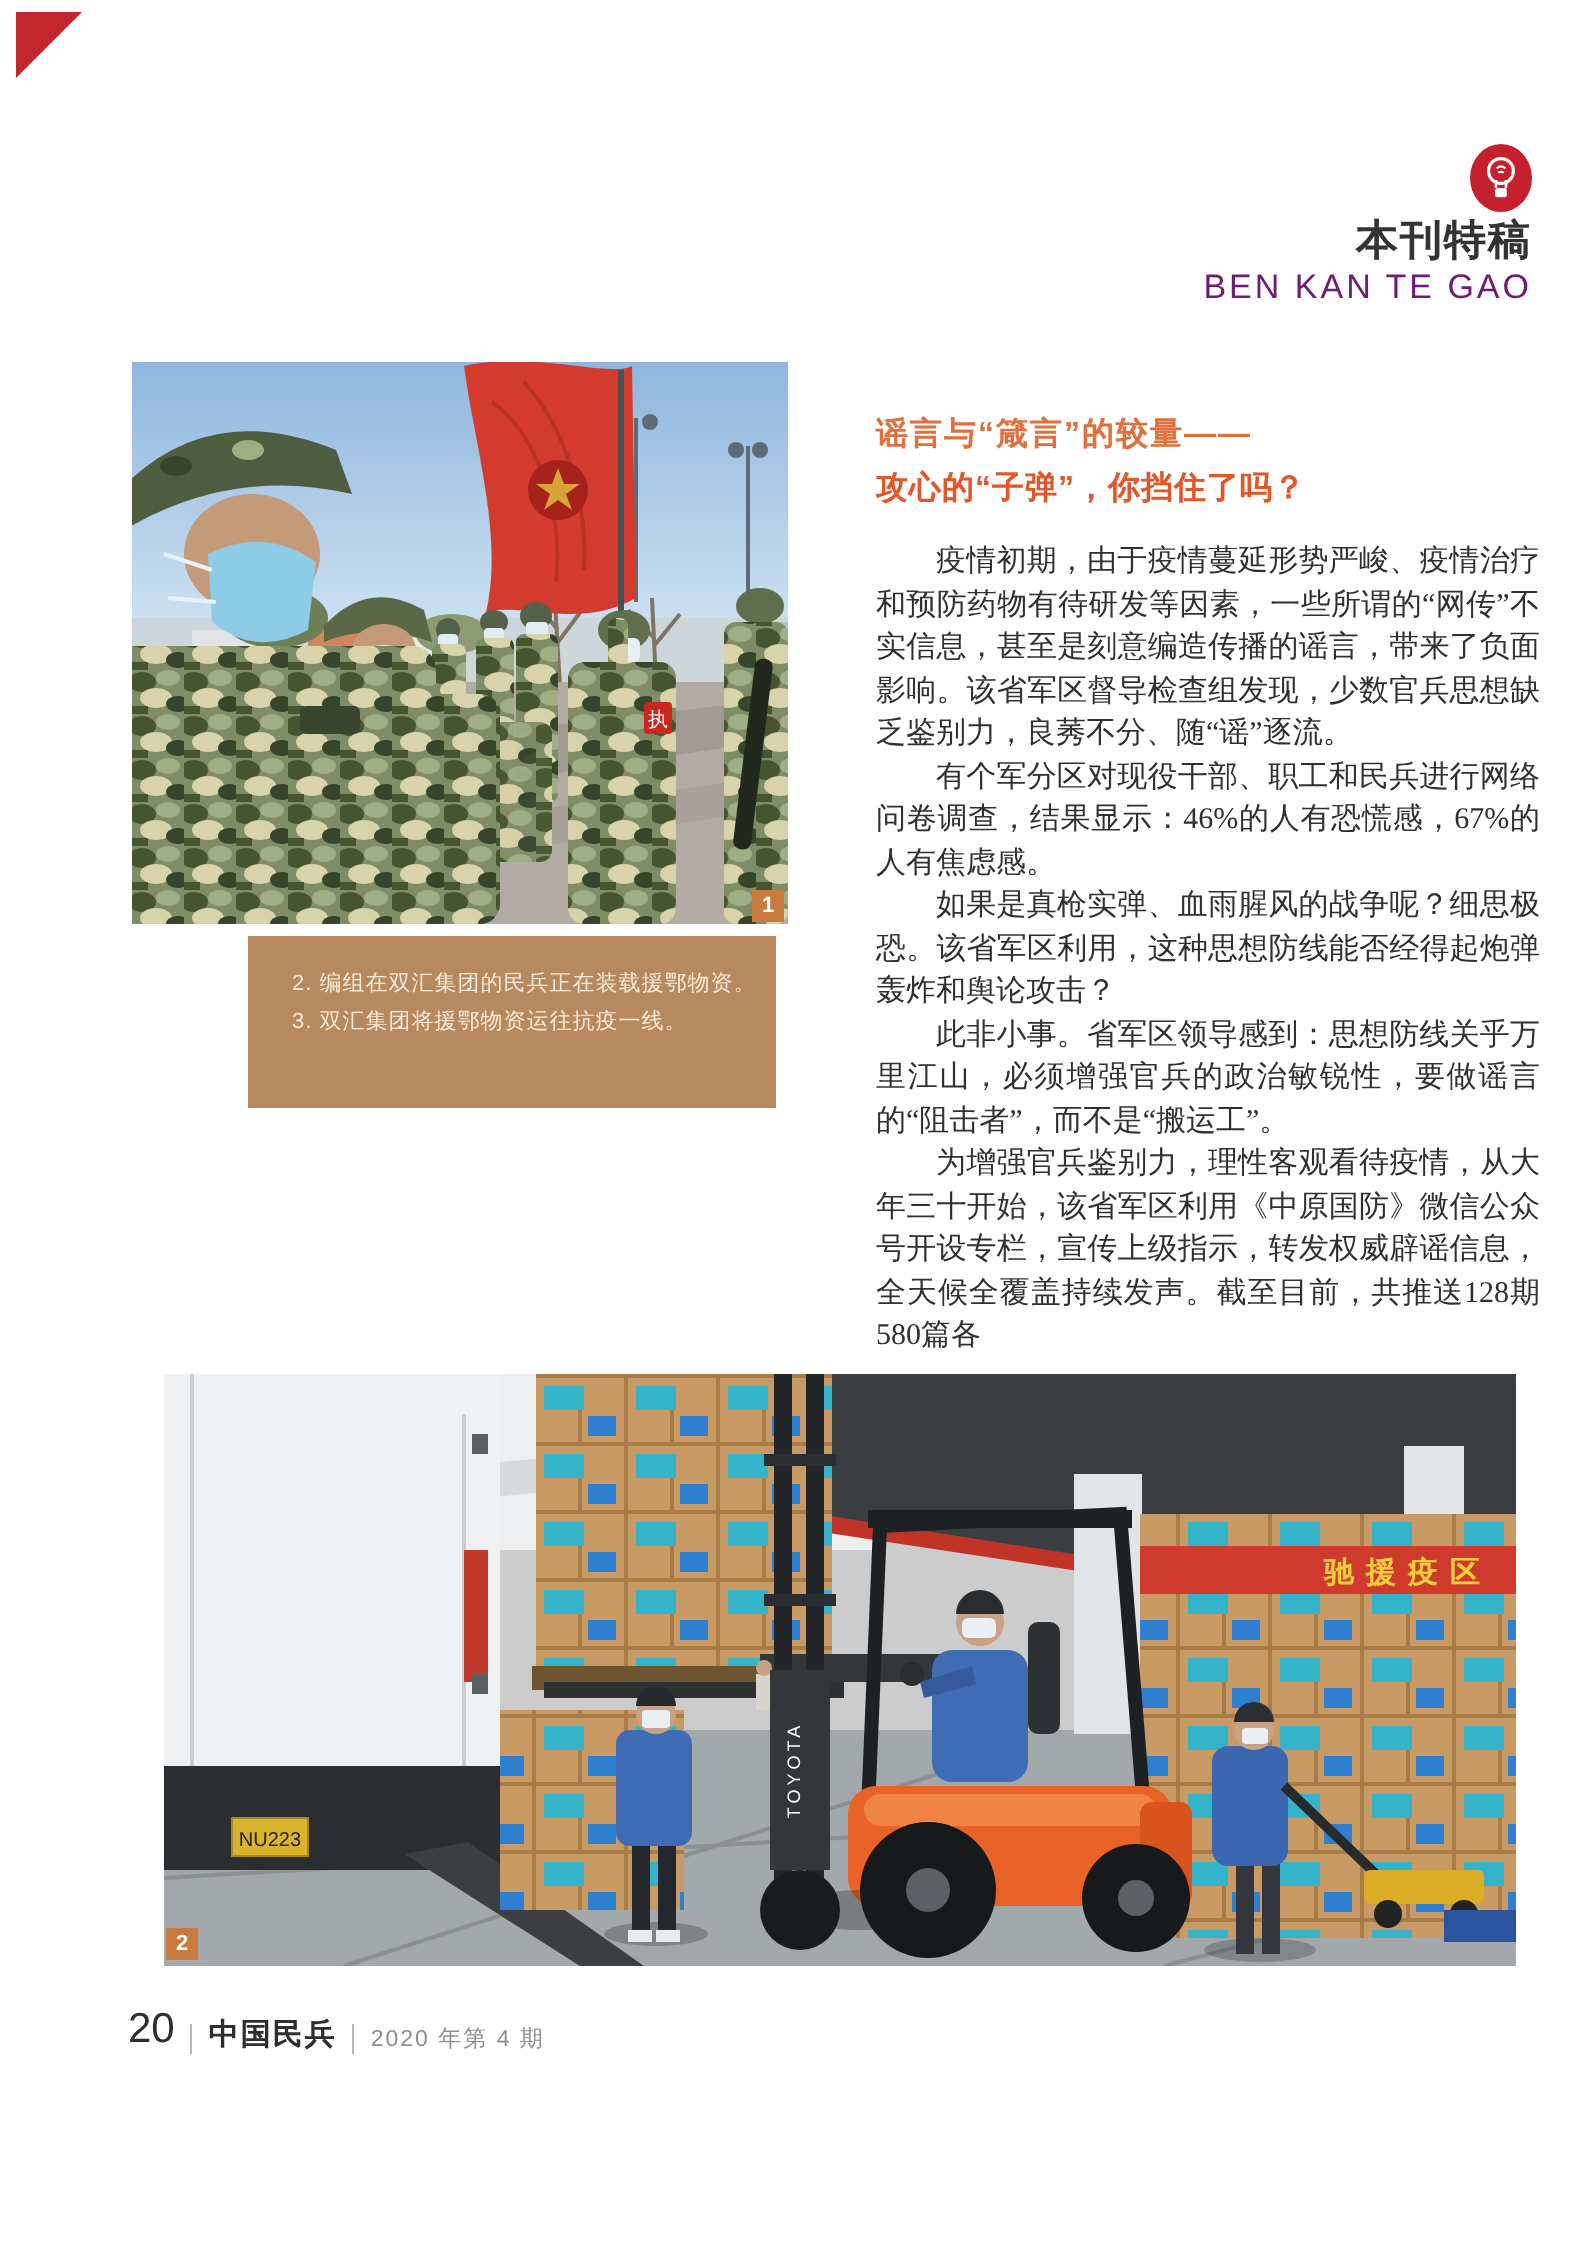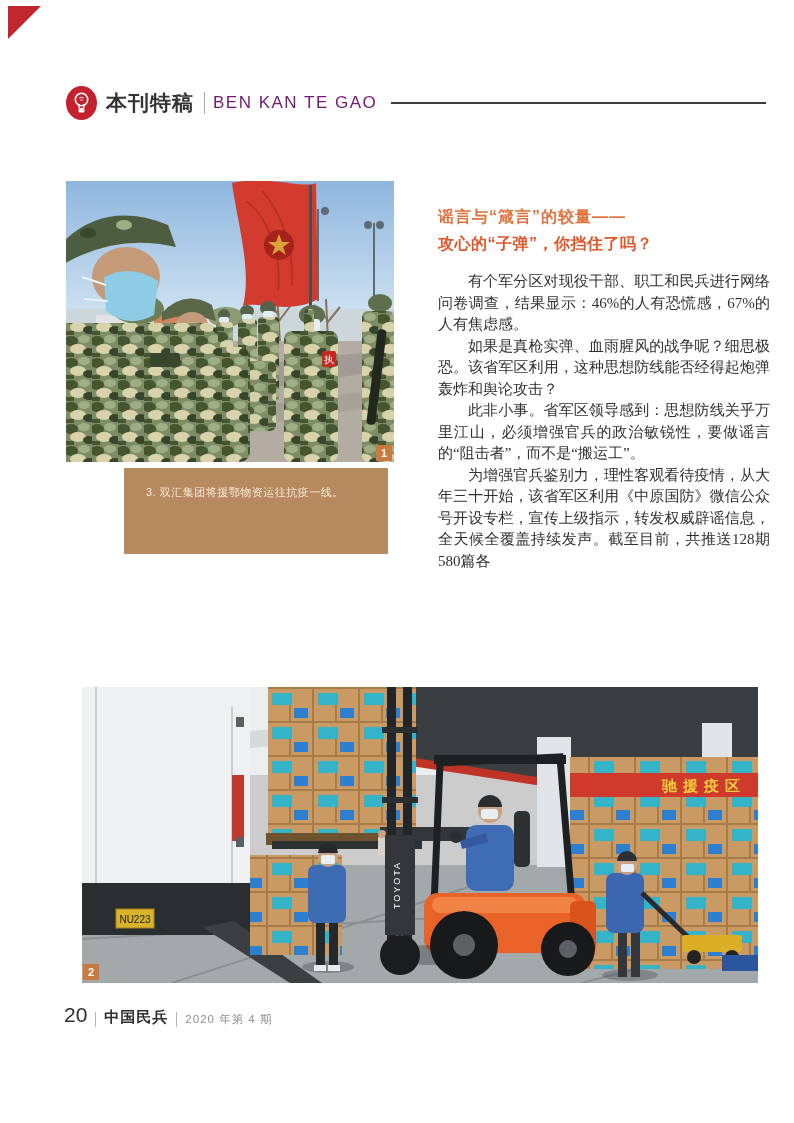--- a/index.html
+++ b/index.html
@@ -5,22 +5,22 @@
   * { margin:0; padding:0; box-sizing:border-box; }
   html,body { background:#ffffff; }
   body { font-family:"Liberation Sans","DejaVu Sans",sans-serif; }
   .page { position:relative; width:794px; height:1123px; margin:0 auto; background:#fff; overflow:hidden; }
 
   
   .corner-tri { position:absolute; left:8px; top:6px; width:0; height:0;
     border-top:33px solid #c1272d; border-right:33px solid transparent; }
 
   
-  .header { position:absolute; left:66px; top:84px; width:700px; height:38px;
-    display:flex; align-items:center; }
+  .header { position:absolute; left:66px; top:72px; width:700px; height:38px;
+    display:flex; align-items:flex-end;flex-direction:column; }
   .header .bulb { width:31px; height:34px; border-radius:50%; background:#c5202e;
     display:flex; align-items:center; justify-content:center; flex:0 0 auto; }
   .header .bulb svg { display:block; }
   .header .cn-title { font-size:21px; font-weight:bold; color:#333; margin-left:9px; letter-spacing:1px; }
   .header .vbar { width:1px; height:22px; background:#aaa; margin:0 8px 0 10px; }
   .header .en-title { font-size:17px; color:#701a75; letter-spacing:1.5px; white-space:nowrap; }
   .header .rule { flex:1; height:2px; background:#3c3c3c; margin-left:14px; }
 
   
   .photo { position:absolute; overflow:hidden; background:#ccc; }
@@ -181,27 +181,29 @@
         <path d="M38,96 Q66,82 92,100 L88,134 Q62,148 40,130 Z" fill="#8ecbe5"></path>
         <path d="M40,104 L16,96 M42,120 L18,118" stroke="#e9f3f8" stroke-width="2"></path>
         <rect x="-12" y="142" width="164" height="139" rx="12" fill="url(#camo)"></rect>
         <rect x="84" y="172" width="30" height="14" rx="3" fill="#39462e"></rect>
       </g>
     </svg>
     <div class="photo-badge">1</div>
   </div>
 
   <div class="caption-box">
+    <div class="cap-line">2. 编组在双汇集团的民兵正在装载援鄂物资。</div>
     <div class="cap-line">3. 双汇集团将援鄂物资运往抗疫一线。</div>
   </div>
 
   <div class="article">
     <div class="h1">谣言与“箴言”的较量——</div>
     <div class="h2">攻心的“子弹”，你挡住了吗？</div>
     <div class="body">
+      <p>疫情初期，由于疫情蔓延形势严峻、疫情治疗和预防药物有待研发等因素，一些所谓的“网传”不实信息，甚至是刻意编造传播的谣言，带来了负面影响。该省军区督导检查组发现，少数官兵思想缺乏鉴别力，良莠不分、随“谣”逐流。</p>
       <p>有个军分区对现役干部、职工和民兵进行网络问卷调查，结果显示：46%的人有恐慌感，67%的人有焦虑感。</p>
       <p>如果是真枪实弹、血雨腥风的战争呢？细思极恐。该省军区利用，这种思想防线能否经得起炮弹轰炸和舆论攻击？</p>
       <p>此非小事。省军区领导感到：思想防线关乎万里江山，必须增强官兵的政治敏锐性，要做谣言的“阻击者”，而不是“搬运工”。</p>
       <p>为增强官兵鉴别力，理性客观看待疫情，从大年三十开始，该省军区利用《中原国防》微信公众号开设专栏，宣传上级指示，转发权威辟谣信息，全天候全覆盖持续发声。截至目前，共推送128期580篇各</p>
     </div>
   </div>
 
   <div class="photo" id="photo2">
     <svg viewBox="0 0 676 296" preserveAspectRatio="none">
       <defs>

